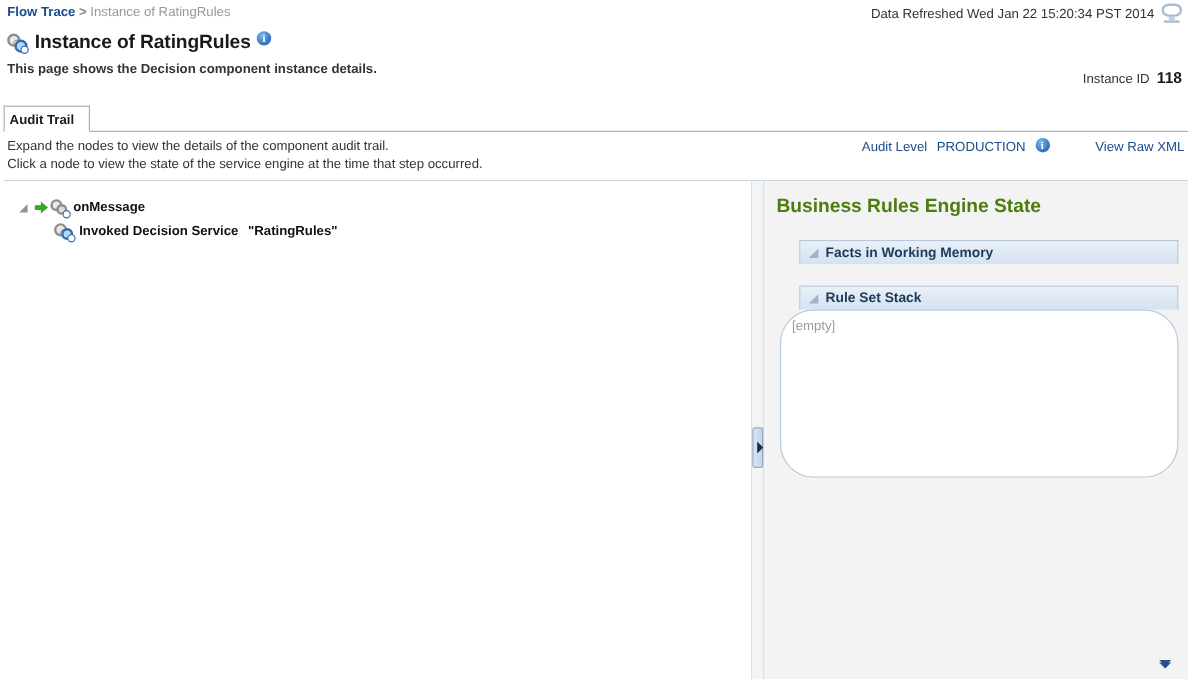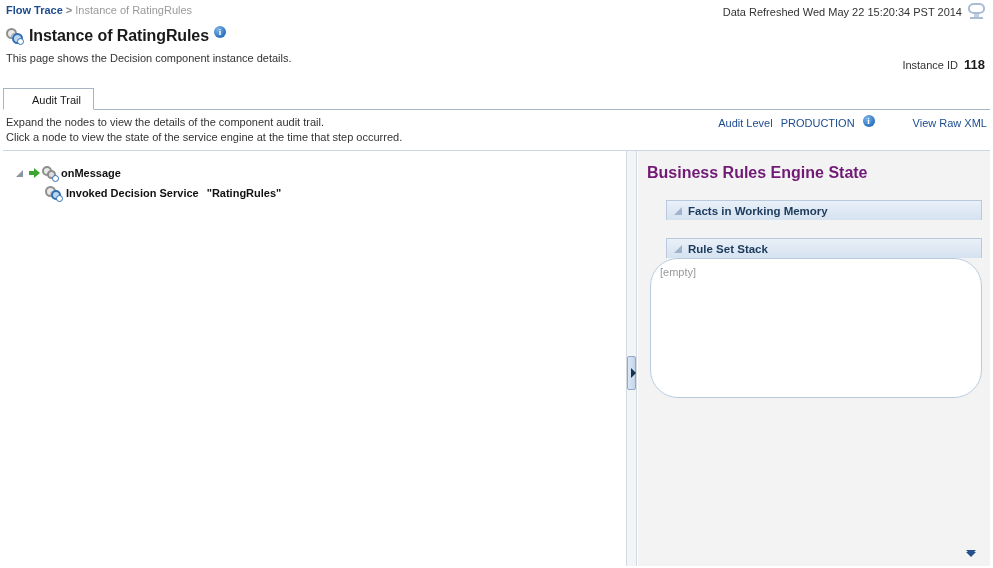--- a/index.html
+++ b/index.html
@@ -55,21 +55,21 @@
   .info-icon {
     width: 12px; height: 12px; border-radius: 50%;
     background: radial-gradient(circle at 35% 30%, #7fb4e8, #2b72c0 70%);
     color: #fff; font-size: 9px; font-weight: bold;
     display: inline-flex; align-items: center; justify-content: center;
     font-family: "Liberation Serif", serif;
     line-height: 1; cursor: pointer; position: relative; top: -4px;
   }
   .page-subtitle {
     position: absolute; left: 6px; top: 52px;
-    font-size: 11px; color: #333;
+    font-size: 11px; color: #333; font-weight: bold;
   }
 
   
   .comp-icon { width: 18px; height: 16px; position: relative; display:inline-block; }
   .comp-icon .g1 {
     position:absolute; left:0px; top:0px; width:11px; height:11px; border-radius:50%;
     border:2px solid #8e8e8e; background:#e9e9e9;
   }
   .comp-icon .g1:after{
     content:""; position:absolute; left:3px; top:3px; width:5px; height:5px;
@@ -91,22 +91,22 @@
   }
   .instance-id .val { font-weight: bold; font-size: 13px; margin-left: 6px; color:#1a1a1a;}
 
   
   .tabbar {
     position: absolute; left: 3px; top: 88px; right: 3px; height: 22px;
     border-bottom: 1px solid #a6b4c4;
   }
   .tab {
     position: absolute; left: 0px; top: 0px;
-    height: 22px; padding: 3px 12px 0 28px;
-    font-size: 11px; font-weight: normal; color: #1a1a1a;
+    height: 22px; padding: 3px 12px 0 4px;
+    font-size: 11px; font-weight: bold; color: #1a1a1a;
     background: #ffffff;
     border: 1px solid #a6b4c4;
     border-bottom: 1px solid #ffffff;
     cursor: pointer;
     line-height: 17px;
   }
 
   
   .instructions {
     position: absolute; left: 6px; top: 115px;
@@ -186,21 +186,21 @@
     border-left: 5px solid #16314f;
   }
 
   
   .state-pane {
     position: absolute; left: 635px; top: 0; right: 0; bottom: 0;
     background: #f3f3f3;
     overflow: hidden;
   }
   .state-title {
-    font-size: 16px; font-weight: bold; color: #701a75;
+    font-size: 16px; font-weight: bold; color: #4d7c0f;
     padding: 13px 0 0 9px;
   }
   .panel { margin: 18px 8px 0 12px; }
   .panel-header {
     height: 20px;
     background: linear-gradient(to bottom, #e9f0f8 0%, #d5e2f0 100%);
     border: 1px solid #b9cade;
     border-bottom: none;
     display: flex; align-items: center;
     padding-left: 7px;
@@ -239,21 +239,21 @@
 </head>
 <body>
 
 <div id="app">
 
   <div class="breadcrumb">
     <span class="bc-link">Flow Trace</span><span class="bc-sep">&gt;</span><span class="bc-current">Instance of RatingRules</span>
   </div>
 
   <div class="refresh-area">
-    <span class="refresh-text">Data Refreshed Wed May 22 15:20:34 PST 2014</span>
+    <span class="refresh-text">Data Refreshed Wed Jan 22 15:20:34 PST 2014</span>
     <span class="monitor-icon">
       <span class="scr"></span>
         <span class="stand"></span>
         <span class="base"></span>
     </span>
   </div>
 
   <div class="page-title-row">
     <span class="comp-icon">
       <span class="g1"></span>

